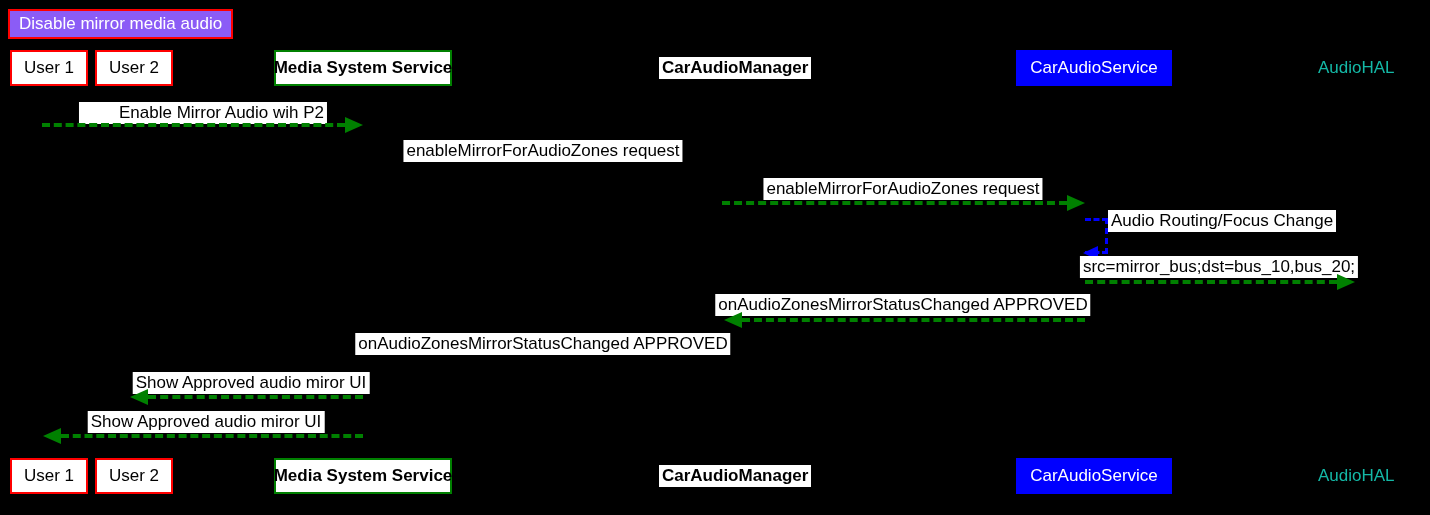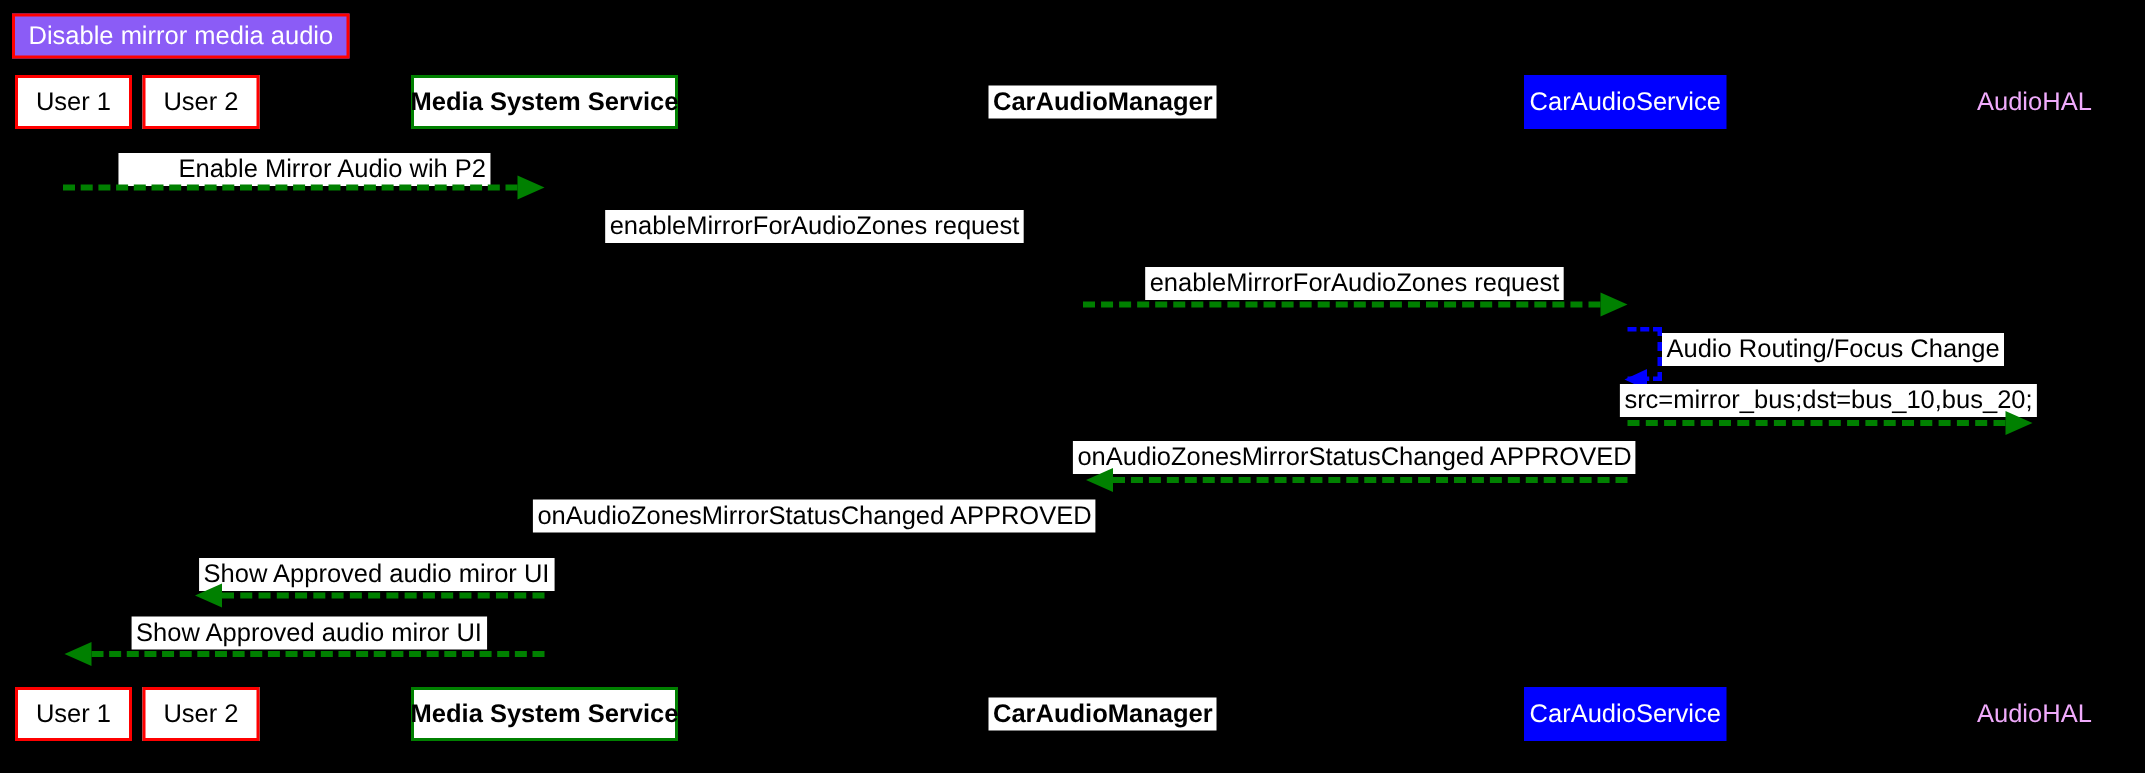--- a/index.html
+++ b/index.html
@@ -16,23 +16,23 @@
     color:#ffffff;font-size:17px;line-height:20px;
     padding:3px 9px;white-space:nowrap;
   }
   .actor{
     position:absolute;
     display:flex;align-items:center;justify-content:center;
     font-size:17px;white-space:nowrap;box-sizing:border-box;
   }
   .actor.red-box{background:#ffffff;color:#000000;border:2px solid #ff0000;width:78px;height:36px;}
   .actor.green-box{background:#ffffff;color:#000000;border:2px solid #008000;width:178px;height:36px;font-weight:bold;}
-  .actor.blue-box{background:#0000ff;color:#ffffff;width:135px;height:36px;}
+  .actor.blue-box{background:#0000ff;color:#ffffff;width:156px;height:36px;}
   .actor.plain-white{background:#ffffff;color:#000000;padding:1px 3px;height:22px;font-weight:bold;}
-  .actor.text-only{background:transparent;color:#f0abfc;height:20px;}
+  .actor.text-only{background:transparent;color:#14b8a6;height:20px;}
   .msg-label{
     position:absolute;
     background:#ffffff;color:#000000;
     font-size:17px;line-height:20px;padding:1px 3px;
     white-space:nowrap;
   }
   .msg-label.centered{transform:translateX(-50%);}
   .arrow{
     position:absolute;height:16px;
     display:flex;align-items:center;
@@ -89,21 +89,21 @@
 
   <div class="msg-label centered" style="left:903px;top:178px;">enableMirrorForAudioZones request</div>
   <div class="arrow" style="left:722px;top:195px;width:363px;">
     <div class="line"></div>
     <div class="head-right"></div>
   </div>
 
   <div class="self-loop">
     <div class="loop-head"></div>
   </div>
-  <div class="msg-label" style="left:1108px;top:222px;">Audio Routing/Focus Change</div>
+  <div class="msg-label" style="left:1108px;top:210px;">Audio Routing/Focus Change</div>
 
   <div class="msg-label centered" style="left:1219px;top:256px;">src=mirror_bus;dst=bus_10,bus_20;</div>
   <div class="arrow" style="left:1085px;top:274px;width:270px;">
     <div class="line"></div>
     <div class="head-right"></div>
   </div>
 
   <div class="msg-label centered" style="left:903px;top:294px;">onAudioZonesMirrorStatusChanged APPROVED</div>
   <div class="arrow" style="left:724px;top:312px;width:361px;">
     <div class="head-left"></div>

